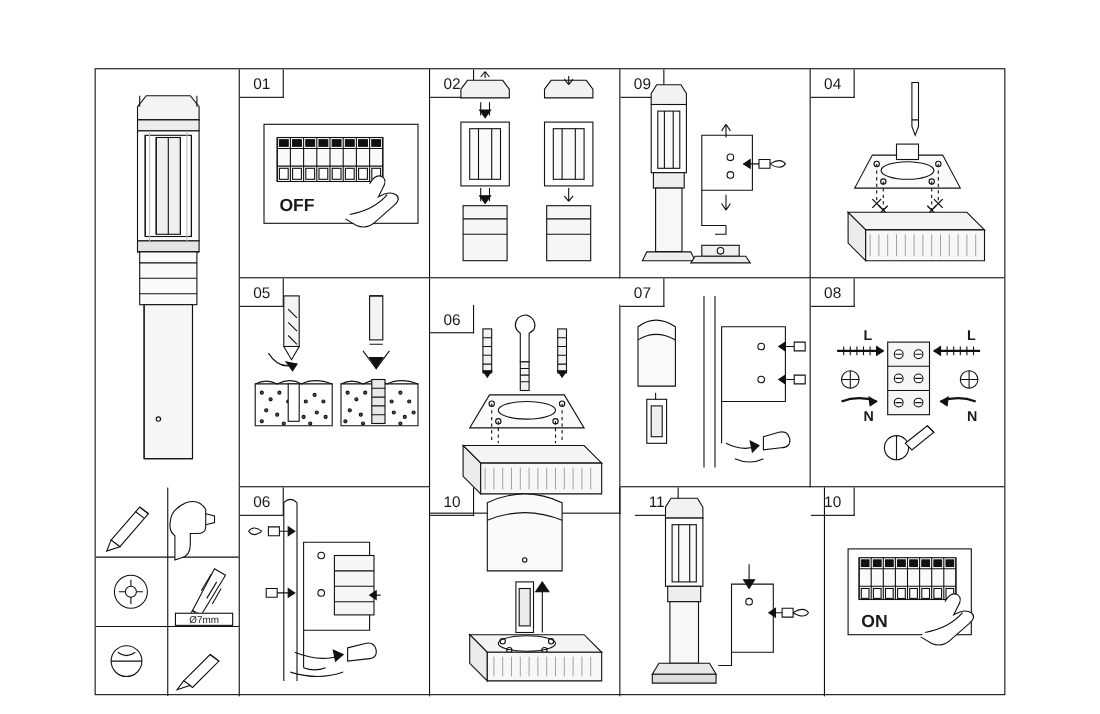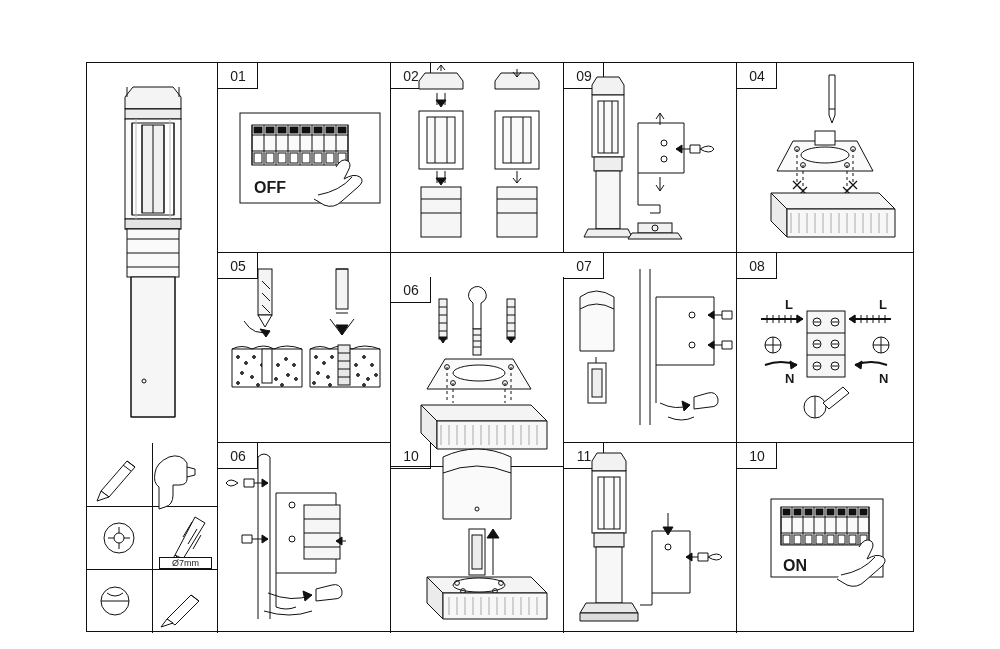--- a/index.html
+++ b/index.html
@@ -519,21 +519,21 @@
             <circle cx="104" cy="148" r="2.4"></circle>
           <path d="M36 134 L36 160 L52 176 L52 150 Z" fill="#ebebeb"></path>
           <path d="M52 150 L156 150 L156 176 L52 176 Z" fill="#f7f7f7"></path>
           <g stroke="#888" stroke-width=".7">
             <path d="M58 154 L58 172 M66 154 L66 172 M74 154 L74 172 M82 154 L82 172 M90 154 L90 172 M98 154 L98 172 M106 154 L106 172 M114 154 L114 172 M122 154 L122 172 M130 154 L130 172 M138 154 L138 172 M146 154 L146 172"></path>
           </g>
         </g>
       </svg>
     </div>
 
-    <div class="cell nb-b" style="left:477px;top:380px;width:173px;height:190px;border-bottom:none;">
+    <div class="cell nb-b" style="left:490px;top:380px;width:173px;height:190px;border-bottom:none;">
       <div class="numbox"></div>
       <div class="numlabel">11</div>
       <svg class="art" width="173" height="190" viewBox="0 0 173 190">
         <g stroke="#111" fill="none" stroke-width="1">
 
           <path d="M28 18 L33 10 L57 10 L62 18 L62 28 L28 28 Z" fill="#f2f2f2"></path>
           <rect x="28" y="28" width="34" height="62" fill="#fff"></rect>
           <rect x="34" y="34" width="22" height="52" fill="#fafafa"></rect>
           <path d="M40 34 L40 86 M50 34 L50 86"></path>
           <rect x="30" y="90" width="30" height="14" fill="#eee"></rect>

